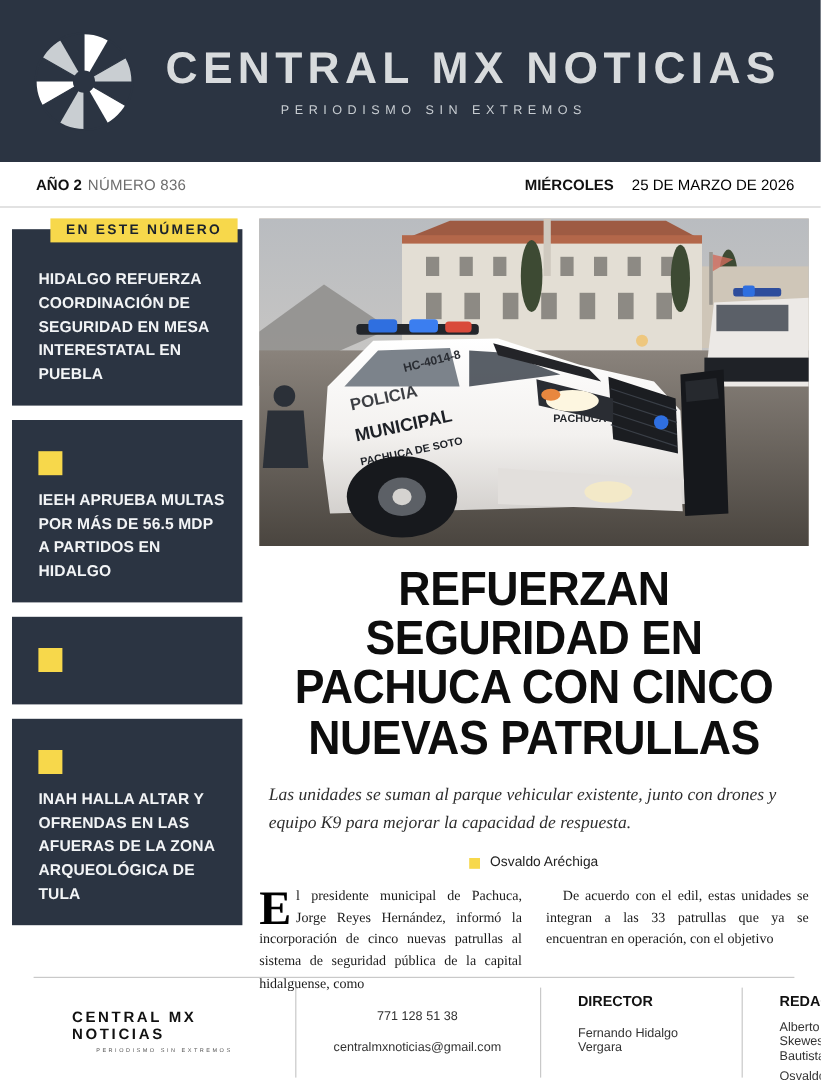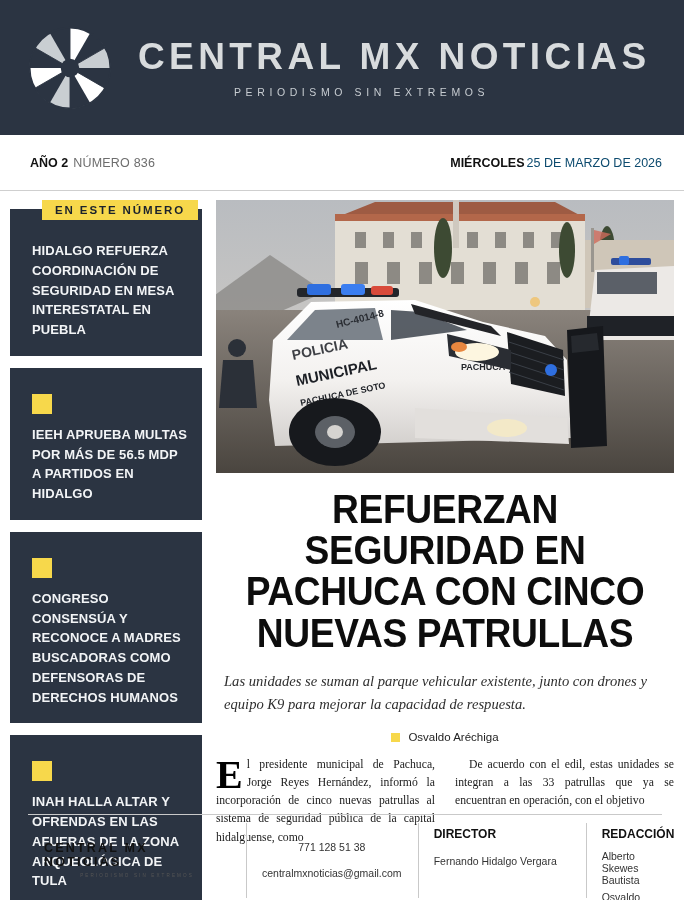--- a/index.html
+++ b/index.html
@@ -34,32 +34,32 @@
     color:#c7ccd1;
     font-size:10.5px;
     letter-spacing:4.6px;
     margin-top:11px;
     margin-left:96px;
     font-family:"Liberation Sans", sans-serif;
   }
 
   
   .issue-bar {
-    height:56px;
+    height:38px;
     display:flex;
     align-items:center;
     justify-content:space-between;
     padding:0 22px 0 30px;
     border-bottom:1px solid #cfcfcf;
     background:#fff;
   }
   .issue-left, .issue-right { font-size:12.5px; color:#444; white-space:nowrap; }
   .issue-left b, .issue-right b { color:#111; font-weight:bold; }
   .issue-left .muted { color:#6d6d6d; margin-left:5px; letter-spacing:.2px; }
-  .issue-right .muted { color:#0c4a6e; margin-left:2px; }
+  .issue-right .muted { color:#000000; margin-left:15px; }
 
   
   .content {
     display:flex;
     padding:9px 10px 0 10px;
     height:658px;
   }
 
   
   .sidebar {
@@ -182,21 +182,21 @@
 
   
   .footer {
     position:absolute;
     left:28px; right:22px; bottom:8px;
     height:78px;
     border-top:1px solid #c9c9c9;
     display:flex;
     padding-top:12px;
   }
-  .fcol { padding:0 16px; position:relative; }
+  .fcol { padding:0 32px; position:relative; }
   .fcol + .fcol::before {
     content:"";
     position:absolute; left:0; top:-4px; bottom:-6px;
     width:1px; background:#c9c9c9;
   }
   .fcol.logo { flex:0 0 218px; display:flex; flex-direction:column; justify-content:center; align-items:center; }
   .fcol.contact { flex:0 0 158px; display:flex; flex-direction:column; justify-content:center; align-items:center; gap:14px; }
   .fcol.director { flex:0 0 168px; }
   .fcol.redaccion { flex:1; }
 
@@ -267,21 +267,20 @@
       <div class="stitle">HIDALGO REFUERZA COORDINACIÓN DE SEGURIDAD EN MESA INTERESTATAL EN PUEBLA</div>
     </div>
 
     <div class="side-card">
       <div class="sq"></div>
       <div class="stitle">IEEH APRUEBA MULTAS POR MÁS DE 56.5 MDP A PARTIDOS EN HIDALGO</div>
     </div>
 
     <div class="side-card">
       <div class="sq"></div>
-      <div class="stitle">CONGRESO  CONSENSÚA Y RECONOCE A MADRES BUSCADORAS COMO DEFENSORAS DE DERECHOS HUMANOS</div>
     </div>
 
     <div class="side-card">
       <div class="sq"></div>
       <div class="stitle">INAH HALLA ALTAR Y OFRENDAS EN LAS AFUERAS DE LA ZONA ARQUEOLÓGICA DE TULA</div>
     </div>
   </aside>
 
   <main class="main">
 

